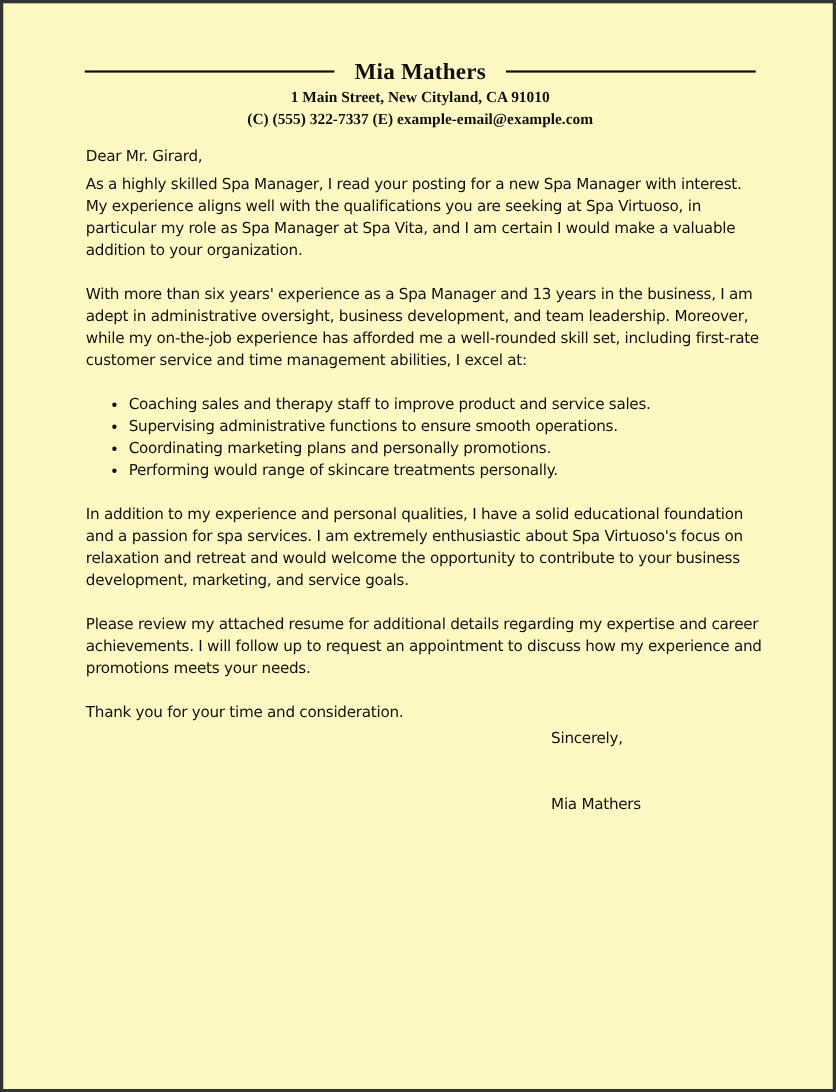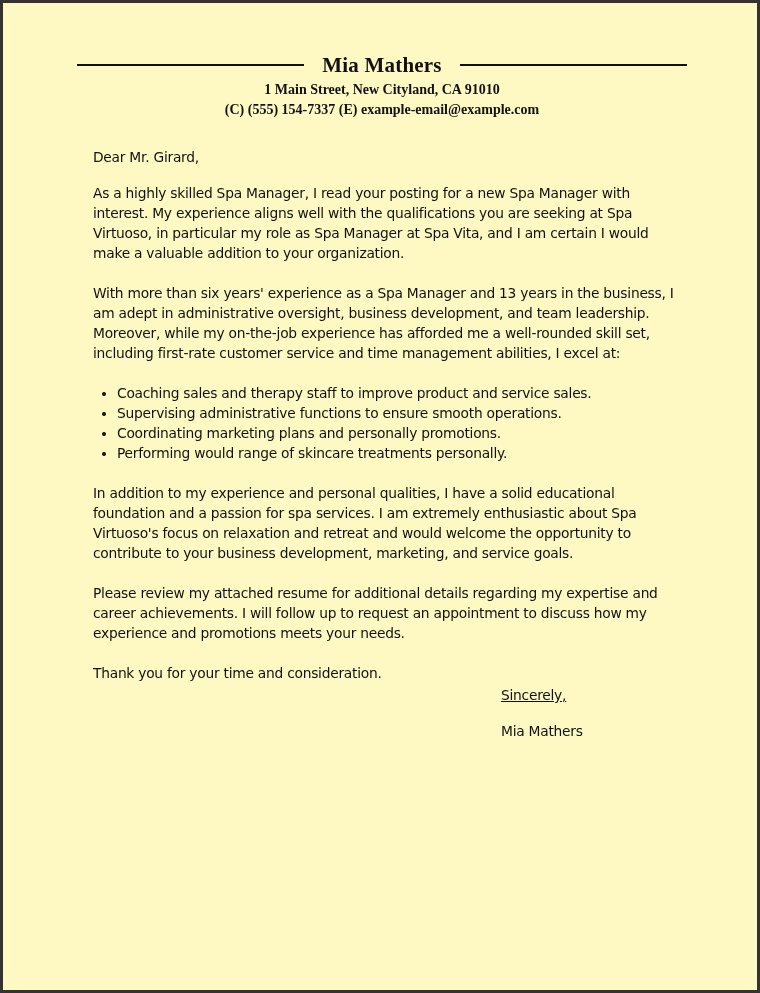--- a/index.html
+++ b/index.html
@@ -38,50 +38,50 @@
     .contact-line1 { margin-top: 1px; }
     .body {
       position: absolute;
       left: 74px; top: 128px;
       width: 620px;
       font-family: "DejaVu Sans", "Liberation Sans", sans-serif;
       font-size: 13.8px;
       line-height: 20px;
       letter-spacing: -0.25px;
     }
-    .body p { margin: 16px; }
+    .body p { margin: 1px; }
     .salutation { margin-bottom: 6px !important; }
     .para { margin-bottom: 20px !important; }
     ul.skills {
       margin: 0 0 20px 0; padding: 0 0 0 40px;
     }
     ul.skills li { margin: 0; padding-left: 0; }
     .closing-thanks { margin-bottom: 0; }
     .signoff {
       position: absolute;
       left: 498px;
       font-family: "DejaVu Sans", "Liberation Sans", sans-serif;
       font-size: 13.8px;
       letter-spacing: -0.25px;
     }
-    .sincerely { top: 684px; text-decoration: underline; }
+    .sincerely { top: 660px; }
     .signature { top: 720px; }
   </style>
 </head>
 <body>
 
 <div class="page">
   <div class="header">
     <div class="name-row">
       <div class="rule"></div>
       <div class="name">Mia Mathers</div>
       <div class="rule"></div>
     </div>
     <div class="contact contact-line1">1 Main Street, New Cityland, CA 91010</div>
-    <div class="contact">(C) (555) 154-7337 (E) example-email@example.com</div>
+    <div class="contact">(C) (555) 322-7337 (E) example-email@example.com</div>
   </div>
 
   <div class="body">
     <p class="salutation">Dear Mr. Girard,</p>
     <p class="para">As a highly skilled Spa Manager, I read your posting for a new Spa Manager with interest. My experience aligns well with the qualifications you are seeking at Spa Virtuoso, in particular my role as Spa Manager at Spa Vita, and I am certain I would make a valuable addition to your organization.</p>
     <p class="para">With more than six years' experience as a Spa Manager and 13 years in the business, I am adept in administrative oversight, business development, and team leadership. Moreover, while my on-the-job experience has afforded me a well-rounded skill set, including first-rate customer service and time management abilities, I excel at:</p>
     <ul class="skills">
       <li>Coaching sales and therapy staff to improve product and service sales.</li>
       <li>Supervising administrative functions to ensure smooth operations.</li>
       <li>Coordinating marketing plans and personally promotions.</li>

